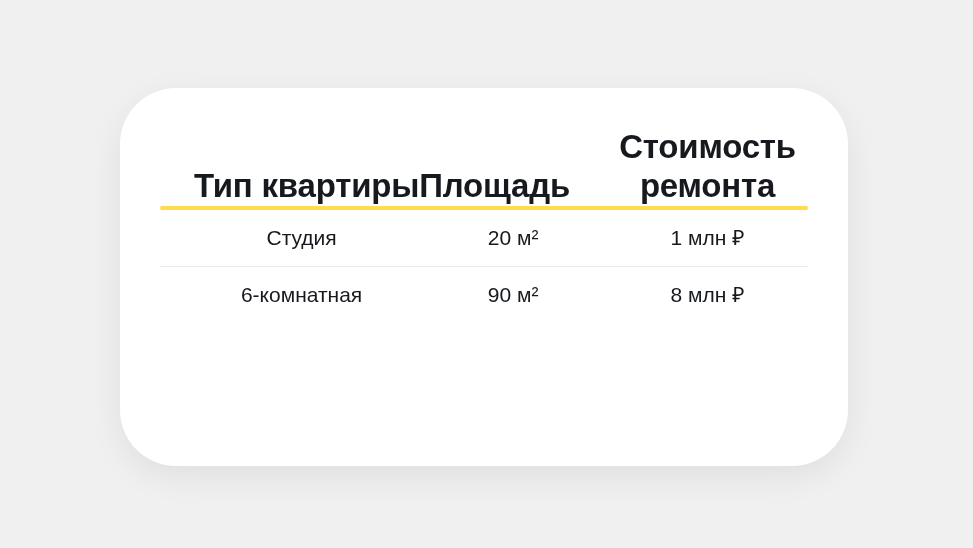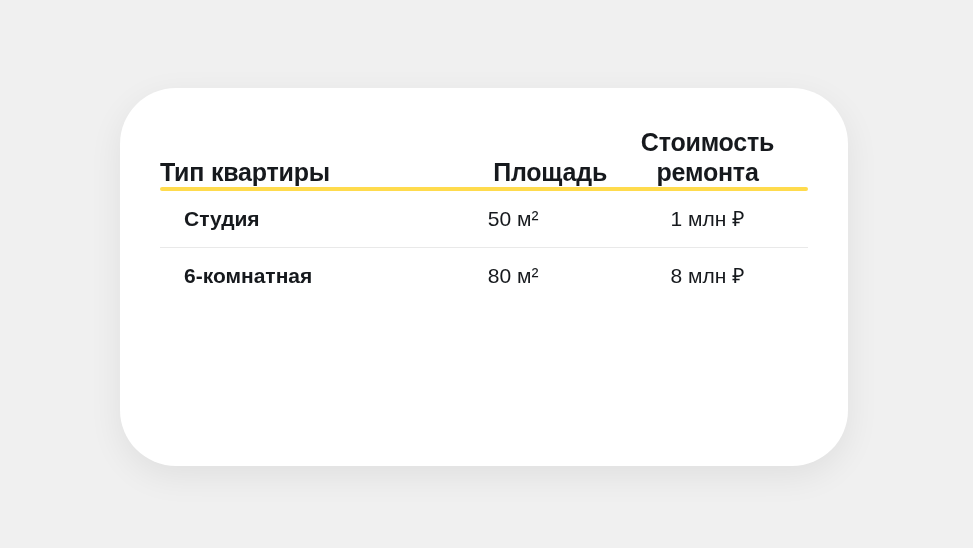--- a/index.html
+++ b/index.html
@@ -44,33 +44,33 @@
 
   .table th,
   .table td {
     padding: 0;
     margin: 0;
   }
 
   thead th {
     vertical-align: bottom;
     padding-bottom: 14px;
-    font-size: 25px;
+    font-size: 33px;
     font-weight: bold;
     color: #16191d;
     letter-spacing: -0.2px;
     line-height: 1.18;
   }
 
   .col-type  { width: 40%; text-align: left;   padding-left: 24px; }
   .col-area  { width: 29%; text-align: center; }
   .col-price { width: 31%; text-align: center; }
 
-  thead th.col-type  { text-align: left; }
-  thead th.col-area  { text-align: right; margin-top: 10px; }
+  thead th.col-type  { text-align: right; }
+  thead th.col-area  { text-align: left; margin-top: 10px; }
   thead th.col-price { text-align: center; }
 
   .head-row th {
     padding-top: 40px;
   }
 
   .accent-row td {
     padding: 0;
   }
   .accent-bar {
@@ -85,22 +85,22 @@
     color: #16191d;
     height: 56px;
     border-bottom: 1px solid #e9e9e9;
     line-height: 1.2;
   }
   tbody tr.data-row:last-child td {
     border-bottom: none;
   }
 
   tbody tr.data-row td.col-type {
-    font-weight: bold;
-    text-align: left;
+    font-weight: normal;
+    text-align: center;
     padding-left: 24px;
   }
   tbody tr.data-row td.col-area,
   tbody tr.data-row td.col-price {
     font-weight: normal;
     text-align: center;
   }
 </style>
 </head>
 <body>
@@ -120,29 +120,29 @@
         <tr class="accent-row">
           <td colspan="3">
             <div class="accent-bar"></div>
           </td>
         </tr>
       </thead>
       <tbody>
         <tr class="data-row">
           <td class="col-type">Студия</td>
           <td class="col-area">
-            <span>50</span>
+            <span>20</span>
             <span>м²</span>
           </td>
           <td class="col-price">1 млн ₽</td>
         </tr>
         <tr class="data-row">
           <td class="col-type">6-комнатная</td>
           <td class="col-area">
-            <span>80</span>
+            <span>90</span>
             <span>м²</span>
           </td>
           <td class="col-price">8 млн ₽</td>
         </tr>
       </tbody>
     </table>
   </div>
 </div>
 
 </body></html>

